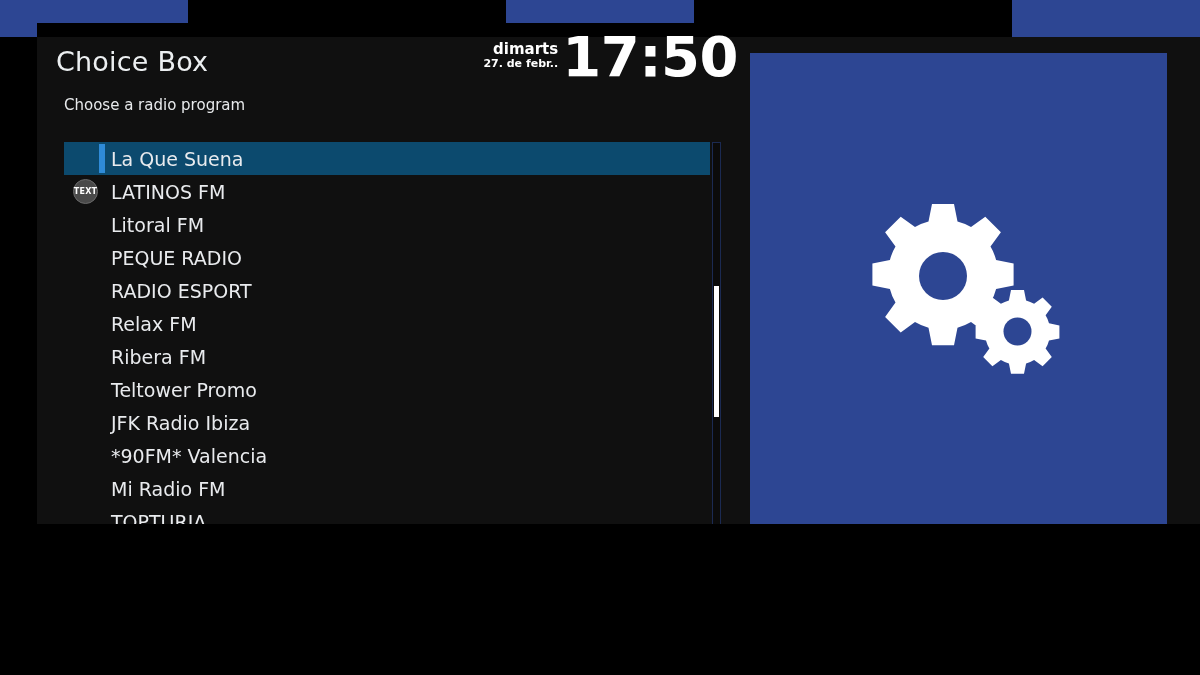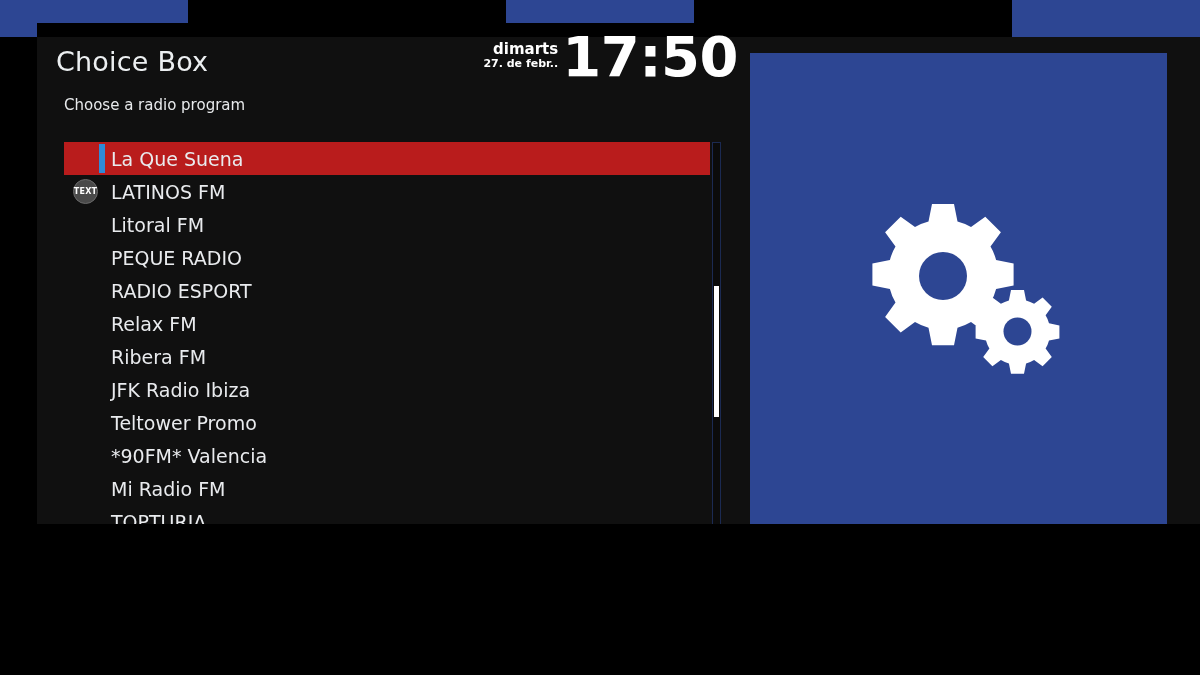--- a/index.html
+++ b/index.html
@@ -107,21 +107,21 @@
     width: 646px;
   }
   .list-row {
     position: relative;
     height: 33px;
     display: flex;
     align-items: center;
     box-sizing: border-box;
   }
   .list-row.selected {
-    background: #b91c1c;
+    background: #0c4a6e;
   }
   .row-accent {
     position: absolute;
     left: 35px;
     top: 2px;
     width: 6px;
     height: 29px;
     background: #2f8bd8;
     display: none;
   }
@@ -256,24 +256,24 @@
       <div class="list-row">
         <div class="row-label">RADIO ESPORT</div>
       </div>
       <div class="list-row">
         <div class="row-label">Relax FM</div>
       </div>
       <div class="list-row">
         <div class="row-label">Ribera FM</div>
       </div>
       <div class="list-row">
+        <div class="row-label">Teltower Promo</div>
+      </div>
+      <div class="list-row">
         <div class="row-label">JFK Radio Ibiza</div>
-      </div>
-      <div class="list-row">
-        <div class="row-label">Teltower Promo</div>
       </div>
       <div class="list-row">
         <div class="row-label">*90FM* Valencia</div>
       </div>
       <div class="list-row">
         <div class="row-label">Mi Radio FM</div>
       </div>
       <div class="list-row">
         <div class="row-label">TOPTURIA</div>
       </div>

